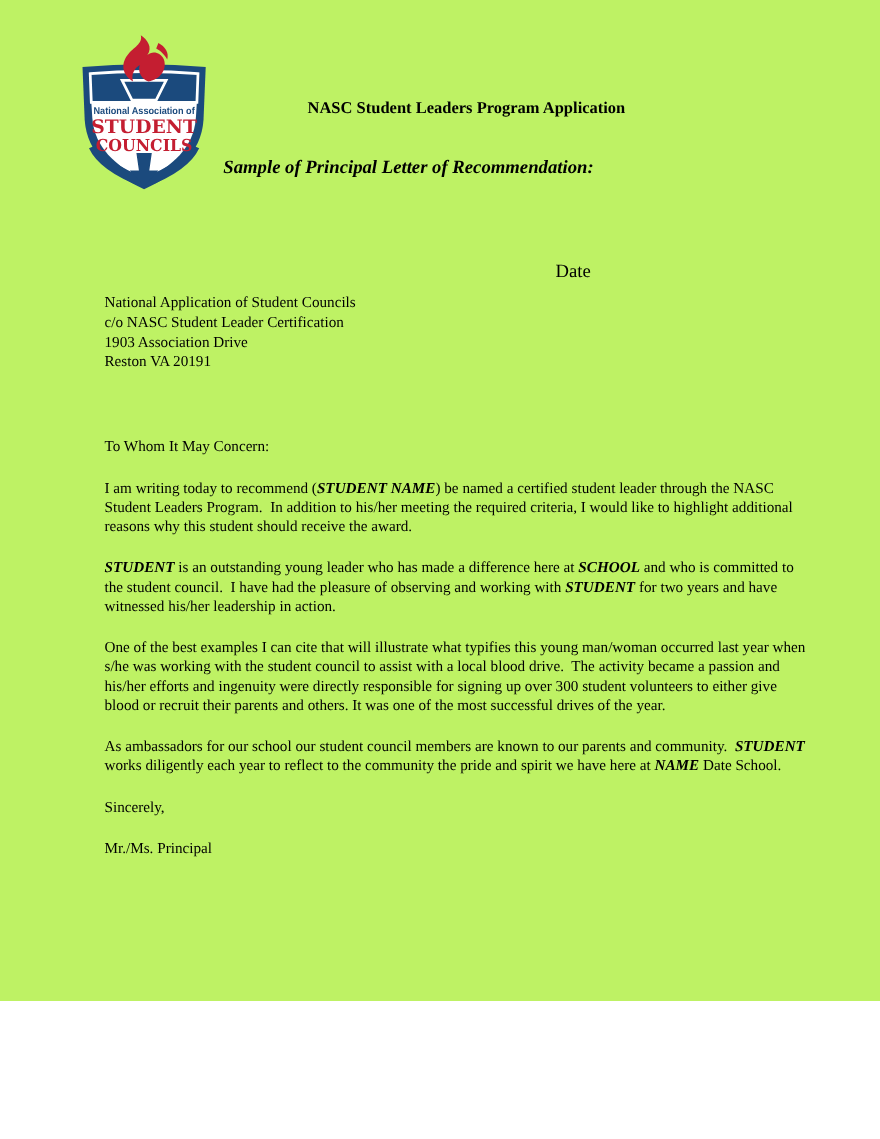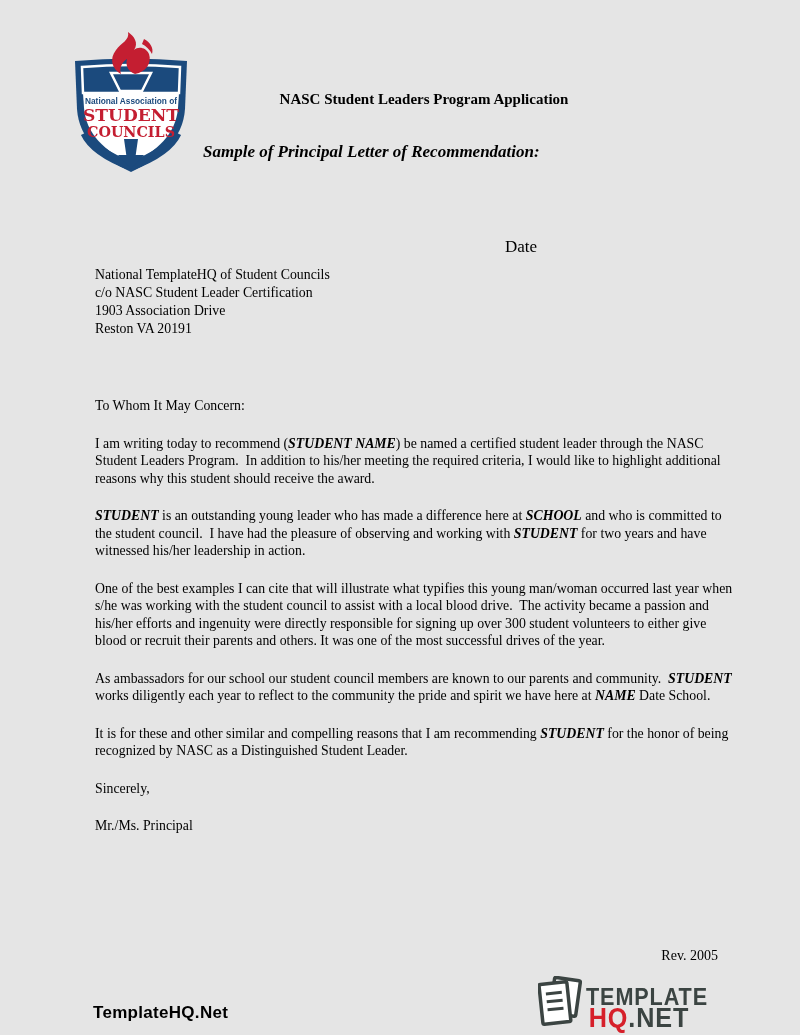--- a/index.html
+++ b/index.html
@@ -1,17 +1,17 @@
 <!DOCTYPE html>
 <html><head>
 <meta charset="utf-8">
 <style>
   html,body { margin:0; padding:0; background:#ffffff; }
   .page {
-    position:relative; width:800px; height:1035px; background:#e5e5e5;
+    position:relative; width:800px; height:910px; background:#bef264;
     font-family:"Liberation Serif", serif; color:#000; overflow:hidden;
   }
   .nasc-logo { position:absolute; left:72px; top:27px; }
   .doc-title {
     position:absolute; left:48px; right:0; top:91px; text-align:center;
     font-size:15px; font-weight:bold;
   }
   .doc-subtitle {
     position:absolute; left:203px; top:142px;
     font-size:17px; font-weight:bold; font-style:italic;
@@ -60,38 +60,37 @@
     <text x="59" y="77" text-anchor="middle" textLength="92" lengthAdjust="spacingAndGlyphs" font-family="Liberation Sans, sans-serif" font-size="9" font-weight="bold" fill="#1b4a7d">National Association of</text>
     <text x="59" y="94" text-anchor="middle" textLength="96" lengthAdjust="spacingAndGlyphs" font-family="DejaVu Serif, serif" font-size="17" font-weight="bold" fill="#c41e31">STUDENT</text>
     <text x="59" y="110" text-anchor="middle" textLength="88" lengthAdjust="spacingAndGlyphs" font-family="DejaVu Serif, serif" font-size="15" font-weight="bold" fill="#c41e31">COUNCILS</text>
   </svg>
 
   <div class="doc-title">NASC Student Leaders Program Application</div>
   <div class="doc-subtitle">Sample of Principal Letter of Recommendation:</div>
 
   <div class="date-line">Date</div>
   <div class="address-block">
-    <div>National TemplateHQ of Student Councils</div>
+    <div>National Application of Student Councils</div>
     <div>c/o NASC Student Leader Certification</div>
     <div>1903 Association Drive</div>
     <div>Reston VA 20191</div>
   </div>
 
   <div class="letter-body">
     <p>To Whom It May Concern:</p>
 
     <p><span>I am writing today to recommend (</span><span class="bi">STUDENT NAME</span><span>) be named a certified student leader through the NASC Student Leaders Program.  In addition to his/her meeting the required criteria, I would like to highlight additional reasons why this student should receive the award.</span></p>
 
     <p><span class="bi">STUDENT</span><span> is an outstanding young leader who has made a difference here at </span><span class="bi">SCHOOL</span><span> and who is committed to the student council.  I have had the pleasure of observing and working with </span><span class="bi">STUDENT</span><span> for two years and have witnessed his/her leadership in action.</span></p>
 
     <p><span>One of the best examples I can cite that will illustrate what typifies this young man/woman occurred last year when s/he was working with the student council to assist with a local blood drive.  The activity became a passion and his/her efforts and ingenuity were directly responsible for signing up over 300 student volunteers to either give blood or recruit their parents and others. It was one of the most successful drives of the year.</span></p>
 
     <p><span>As ambassadors for our school our student council members are known to our parents and community.  </span><span class="bi">STUDENT</span><span> works diligently each year to reflect to the community the pride and spirit we have here at </span><span class="bi">NAME</span><span> Date School.</span></p>
 
-    <p><span>It is for these and other similar and compelling reasons that I am recommending </span><span class="bi">STUDENT</span><span> for the honor of being recognized by NASC as a Distinguished Student Leader.</span></p>
 
     <p>Sincerely,</p>
     <p>Mr./Ms. Principal</p>
   </div>
 
   <div class="rev-line">Rev. 2005</div>
 
   <div class="brand">
     <svg class="brand-icon" width="44" height="54" viewBox="0 0 44 54" xmlns="http://www.w3.org/2000/svg">
       <g transform="rotate(8 28 22)">

